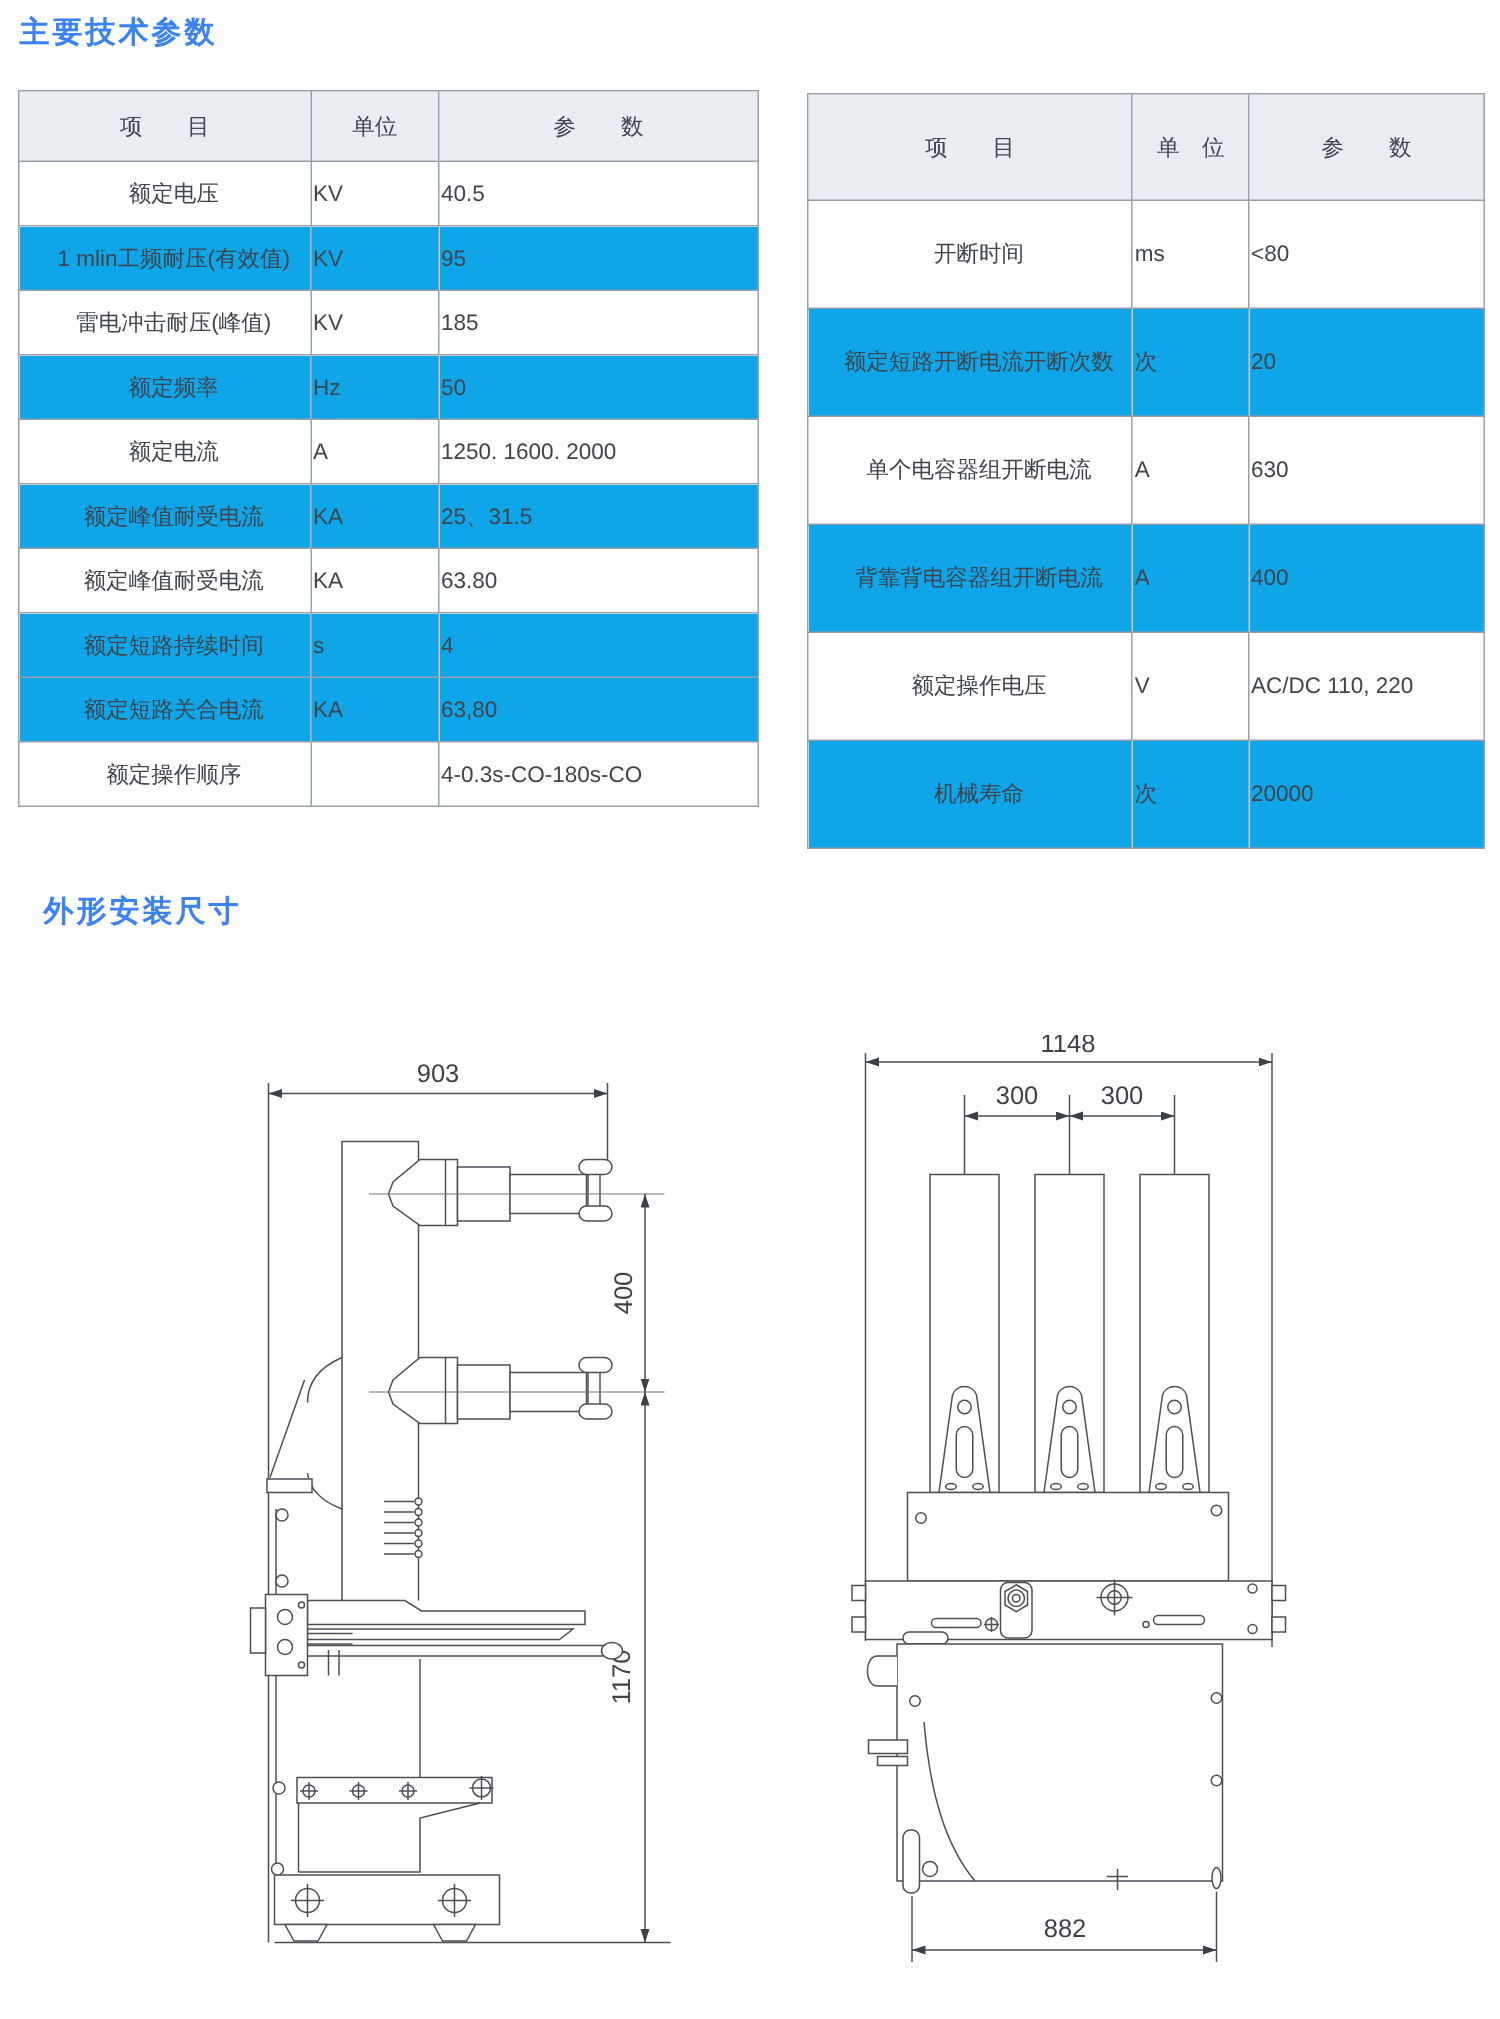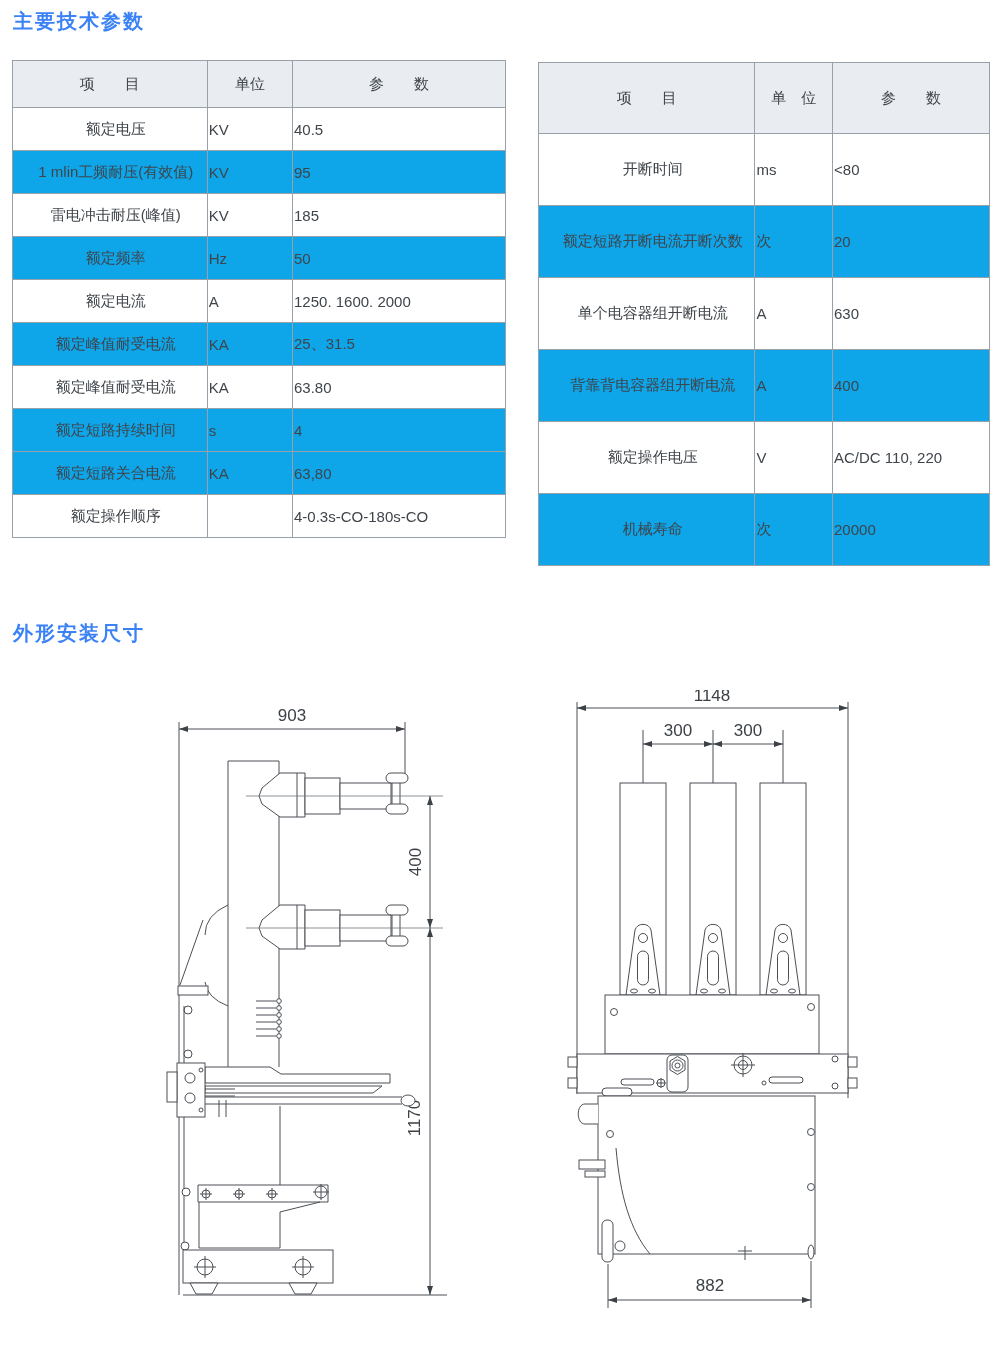--- a/index.html
+++ b/index.html
@@ -1,20 +1,20 @@
 <!DOCTYPE html>
 <html><head>
 <meta charset="utf-8">
 <style>
   html,body{margin:0;padding:0;}
   body{background:#ffffff;font-family:"Liberation Sans",sans-serif;}
   .sheet{position:relative;width:1000px;height:1346px;background:#ffffff;overflow:hidden;}
   .sec-title{position:absolute;left:13px;font-weight:bold;font-size:20px;color:#3b82f6;letter-spacing:2px;}
   #title1{top:8px;}
-  #title2{top:620px;}
+  #title2{top:594px;margin-left:16px;}
   table.spec{position:absolute;border-collapse:collapse;table-layout:fixed;background:#fff;}
   table.spec th,table.spec td{border:1px solid #98a1a9;font-size:15px;color:#3f454b;font-weight:normal;overflow:hidden;}
   table.spec th{background:#e9edf1;text-align:center;}
   table.spec tr.alt td{background:#0ea5e9;}
   .c-item{text-align:center;padding-left:13px;}
   .c-unit,.c-val{text-align:left;}
   #tableL{left:12px;top:60px;width:494px;}
   #tableL th{height:44px;}
   #tableL td{height:40px;}
   #tableR{left:538px;top:62px;width:452px;}

